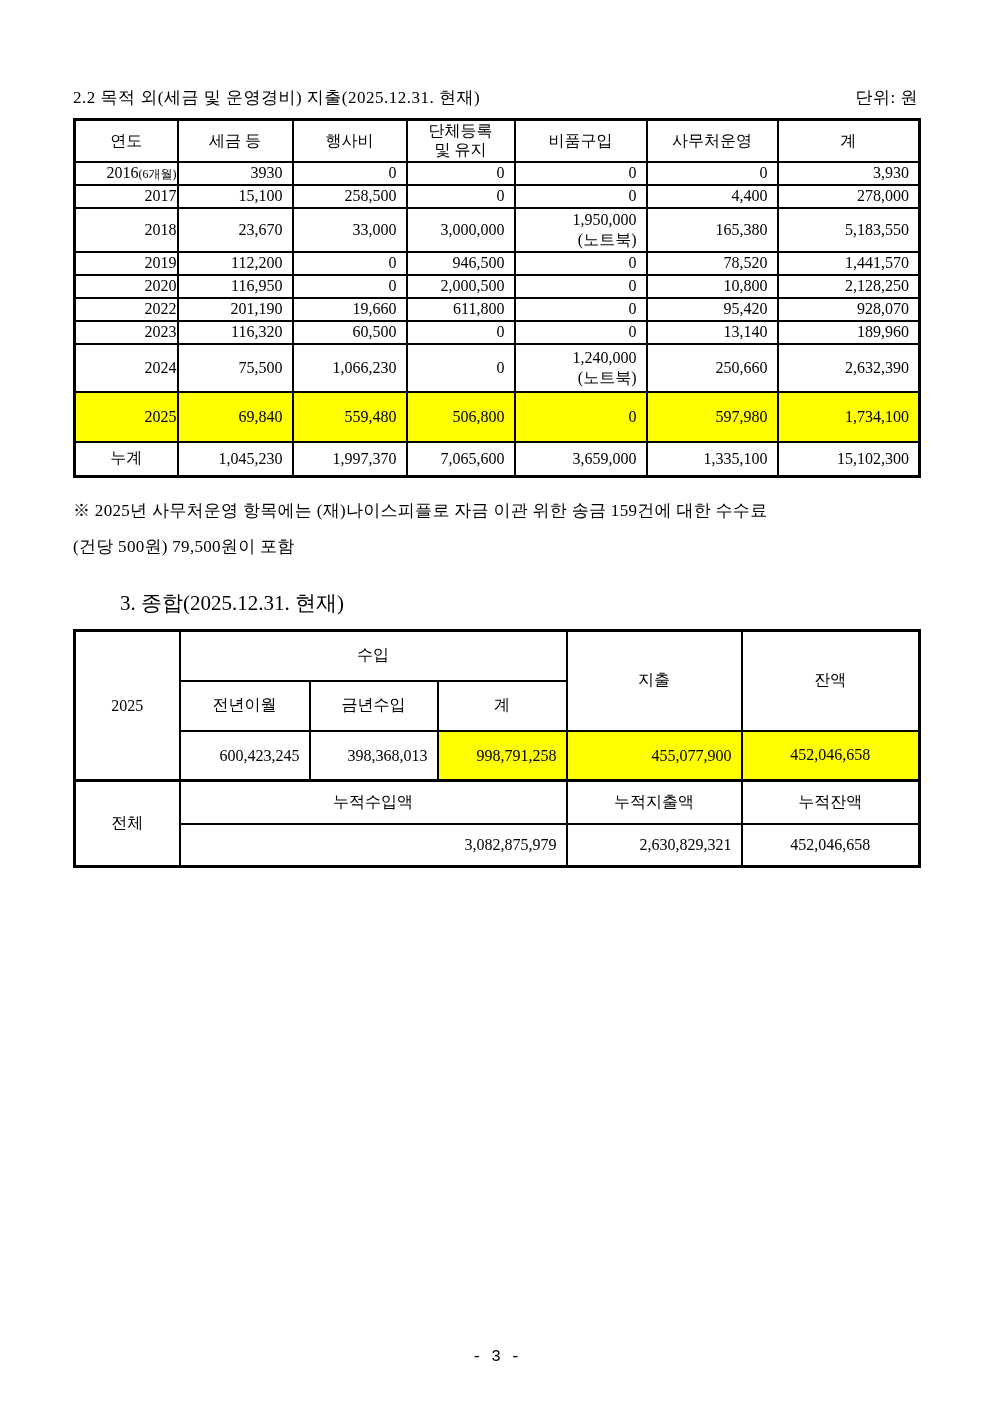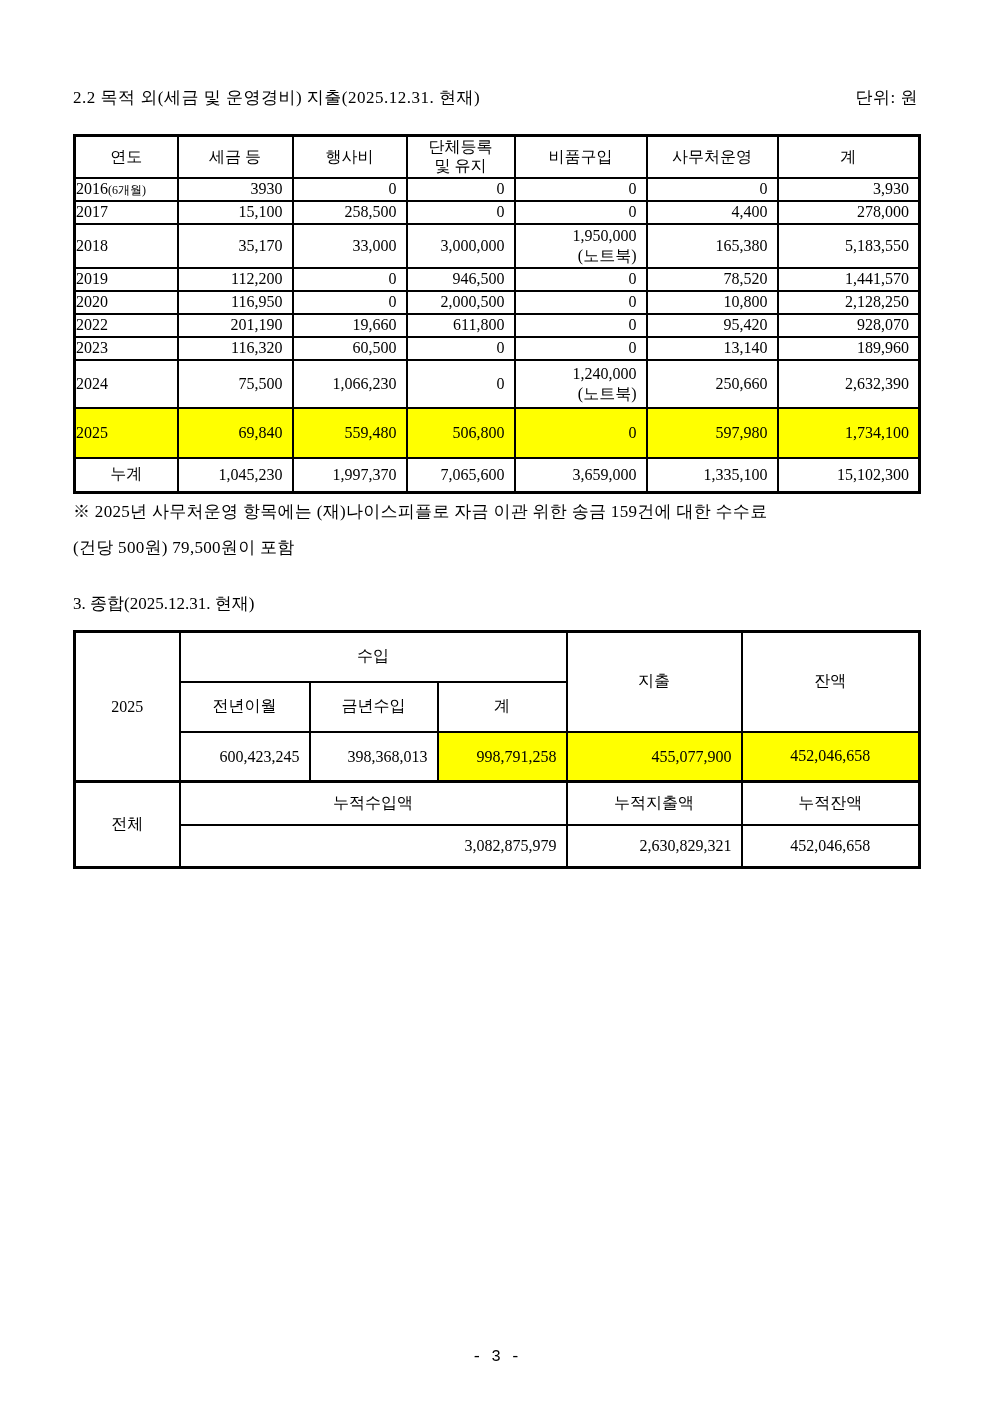--- a/index.html
+++ b/index.html
@@ -32,38 +32,40 @@
     border: 2px solid #000;
     font-size: 16px;
     font-weight: normal;
     padding: 0;
     vertical-align: middle;
     overflow: hidden;
   }
   th { text-align: center; line-height: 1.15; }
   .center { text-align: center; }
   .num { text-align: right; padding-right: 9px; line-height: 1.2; }
-  .year { text-align: left; }
+  .year { text-align: right; }
   .pre { white-space: pre-line; }
   .small { font-size: 12px; }
   .hl { background: var(--hl, #ffff00); }
 
-  .expense-table { margin-top: 24px; }
+  .expense-table { margin-top: 8px; }
   .h43 { height: 43px; } .h23 { height: 23px; } .h44 { height: 44px; }
   .h48 { height: 48px; } .h50 { height: 50px; } .h35 { height: 35px; } .h42 { height: 42px; }
 
   .footnote {
+    margin-top: 15px;
     font-size: 17px;
     line-height: 36px;
     letter-spacing: 0.3px;
   }
   .section3-title {
     margin-top: 26px;
-    font-size: 17px;
+    font-size: 21px;
     line-height: 24px;
+    margin-left: 47px;
   }
   .summary-table { margin-top: 14px; }
   .thick-top td { border-top: 3px solid #000; margin-left: 39px; }
 
   .page-number {
     position: absolute;
     top: 1348px;
     left: 0; right: 0;
     text-align: center;
     font-size: 16px;
@@ -115,21 +117,21 @@
         <td class="year">2017</td>
         <td class="num">15,100</td>
         <td class="num">258,500</td>
         <td class="num">0</td>
         <td class="num">0</td>
         <td class="num">4,400</td>
         <td class="num">278,000</td>
       </tr>
       <tr class="h44">
         <td class="year">2018</td>
-        <td class="num">35,170</td>
+        <td class="num">23,670</td>
         <td class="num">33,000</td>
         <td class="num">3,000,000</td>
         <td class="num pre">1,950,000
 (노트북)</td>
         <td class="num">165,380</td>
         <td class="num">5,183,550</td>
       </tr>
       <tr class="h23">
         <td class="year">2019</td>
         <td class="num">112,200</td>

